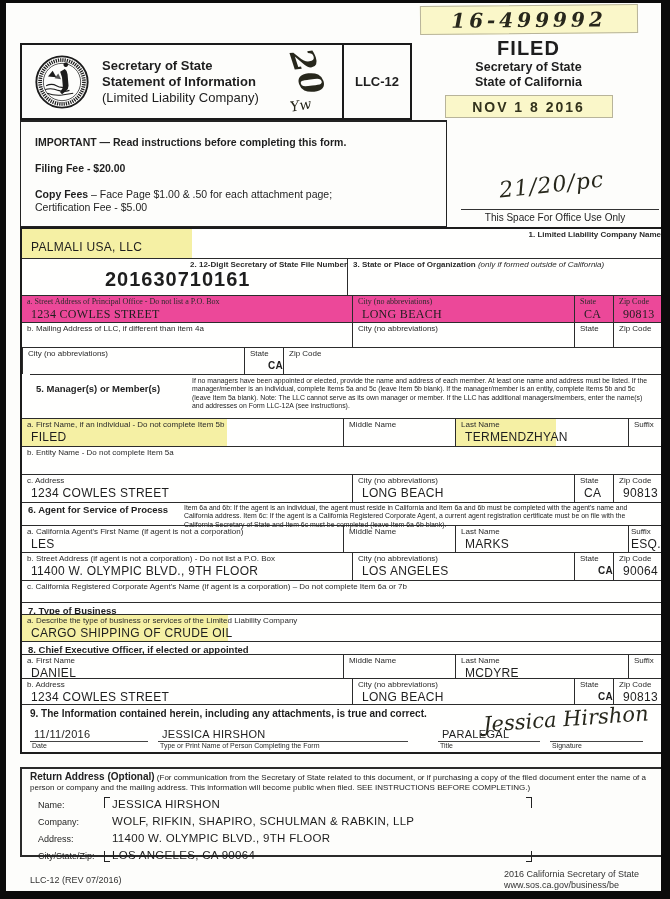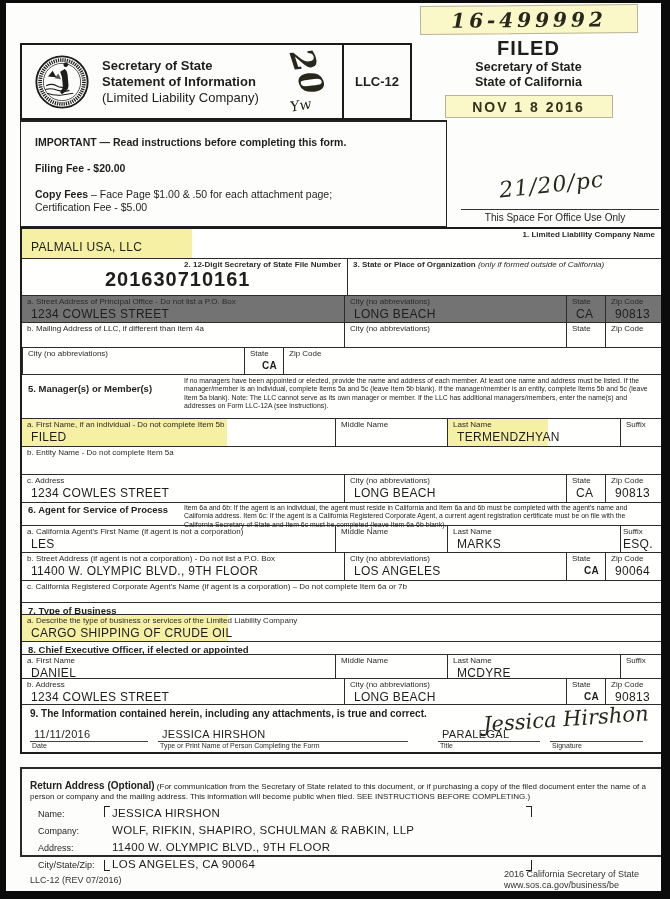--- a/index.html
+++ b/index.html
@@ -3,21 +3,21 @@
 <meta charset="utf-8">
 <style>
   * { box-sizing: border-box; margin: 0; padding: 0; }
   html,body { background:#444; }
   body { font-family: "Liberation Sans", sans-serif; color:#1e1e1e; }
   .page {
     position: relative; width: 670px; height: 899px; background:#fdfdfb;
     border-style: solid; border-color:#0b0b0b; border-width: 3px 9px 8px 6px;
     overflow: hidden;
   }
-  .hl  { background:#737373; }
+  .hl  { background:#ec4899;font-family:Liberation Serif, serif; }
   .hl2 { background:#faf7c9; border:1px solid #b8b49a; }
   .hand { font-family: "DejaVu Serif", serif; font-style: italic; color:#27271c; }
   .bold { font-weight: bold; text-align: right; }
   .it { font-style: italic; }
 
   
   .stamp-area { position:absolute; left:400px; top:2px; width:245px; text-align:center; }
   .stamp-number { display:inline-block; min-width:218px; padding:2px 8px 1px; font-size:20px; font-weight:600; letter-spacing:4px; transform:rotate(-0.5deg); }
   .stamp-filed { font-size:20px; font-weight:bold; letter-spacing:1px; margin-top:3px; }
   .stamp-line  { font-size:12.5px; font-weight:600; line-height:15px; }
@@ -40,49 +40,49 @@
   .imp-copy { font-size:10.5px; margin-top:14px; line-height:13px; width:330px; }
   .office-use { position:absolute; left:441px; top:117px; width:216px; height:107px; }
   .office-hand { position:absolute; left:52px; top:52px; font-size:22px; transform:rotate(-6deg); letter-spacing:1px; white-space:nowrap; }
   .office-line { position:absolute; left:14px; right:4px; top:89px; border-top:1px solid #333; }
   .office-text { position:absolute; left:0; right:0; top:92px; text-align:center; font-size:10px; }
 
   
   .form-box { position:absolute; left:14px; top:224px; width:643px; border:2px solid #1c1c1c; background:#fffffe; }
   .r { position:relative; border-top:1px solid #2c2c2c; display:flex; }
   .r:first-child { border-top:none; }
-  .c { position:relative; padding:1px 6px 0 5px; overflow:hidden; }
+  .c { position:relative; padding:1px 0 0 5px; overflow:hidden; }
   .bl { border-left:1px solid #2c2c2c; }
   .flex1 { flex:1; }
   .lbl { font-size:8px; line-height:10px; color:#2a2a2a; white-space:nowrap; }
   .val { font-size:12px; line-height:14px; padding-left:4px; letter-spacing:0.3px; }
   .sect-title { font-size:9.5px; font-weight:bold; padding:2px 0 0 6px; display:block; }
   .instr { font-size:6.9px; line-height:8.4px; color:#222; padding:2px 6px 0 2px; }
-  .w-city { width:222px; } .w-state { width:39px; } .w-zip { width:56px; }
-  .w-mid { width:112px; } .w-last { width:173px; } .w-suf { width:41px; }
+  .w-city { width:222px; } .w-state { width:39px; } .w-zip { width:48px; }
+  .w-mid { width:112px; } .w-last { width:173px; } .w-suf { width:33px; }
   .h29{height:29px;} .h37{height:37px;} .h13{height:13px;} .h12{height:12px;}
-  .h27{height:27px;} .h25{height:25px;} .h44{height:44px;} .h28{height:28px;}
+  .h27{height:27px;} .h25{height:25px;} .h44{height:44px;margin-left:8px;} .h28{height:28px;}
   .h23{height:23px;} .h22{height:22px;} .h24{height:24px;} .h26{height:26px;} .h48{height:48px;}
   .s5title { width:160px; flex:none; padding:8px 0 0 6px; font-size:9.5px; font-weight:bold; line-height:12px; }
   .hl-block { position:absolute; left:0; top:0; bottom:0; background:#f5f0a4; z-index:0; }
   .z { position:relative; z-index:1; }
   .filenum { font-size:20px; font-weight:600; letter-spacing:1px; padding-left:78px; margin-top:-2px; }
 
   
   .s9-statement { font-size:10px; font-weight:bold; padding:3px 0 0 8px; }
   .sigrow { display:flex; margin-top:9px; padding:0 8px; }
   .sigcol { margin-right:10px; }
   .sigval { font-size:11px; padding-left:4px; letter-spacing:0.3px; }
   .sigline { border-top:1px solid #444; margin-top:1px; }
   .siglbl { font-size:7px; color:#2a2a2a; padding-left:2px; }
   .wc-date{width:118px;} .wc-name{width:250px;} .wc-title{width:102px; margin-left:20px;} .wc-sig{flex:1;}
   .signature-script { position:absolute; right:12px; top:2px; font-size:21px; transform:rotate(-4deg); white-space:nowrap; }
 
   
-  .return-box { position:absolute; left:14px; top:764px; width:643px; height:90px; border:2px solid #2a2a2a; padding:12px 6px 0 8px; }
+  .return-box { position:absolute; left:14px; top:764px; width:643px; height:90px; border:2px solid #2a2a2a; padding:3px 6px 0 8px; }
   .ret-intro { font-size:8px; line-height:10px; color:#222; }
   .ret-title { font-size:10px; font-weight:bold; }
   .ret-row { display:flex; margin-top:5px; align-items:baseline; }
   .ret-lbl { width:70px; flex:none; font-size:9px; margin-left:8px; }
   .ret-val { font-size:11.5px; letter-spacing:0.3px; position:relative; padding:0 4px; }
   .brk { position:absolute; width:6px; height:11px; border-color:#222; border-style:solid; border-width:0; }
   .brk-tl { left:-4px; top:-1px; border-left-width:1.5px; border-top-width:1.5px; }
   .brk-tr { left:418px; top:-1px; border-right-width:1.5px; border-top-width:1.5px; }
   .brk-bl { left:-4px; bottom:-1px; border-left-width:1.5px; border-bottom-width:1.5px; }
   .brk-br { left:418px; bottom:-1px; border-right-width:1.5px; border-bottom-width:1.5px; }

